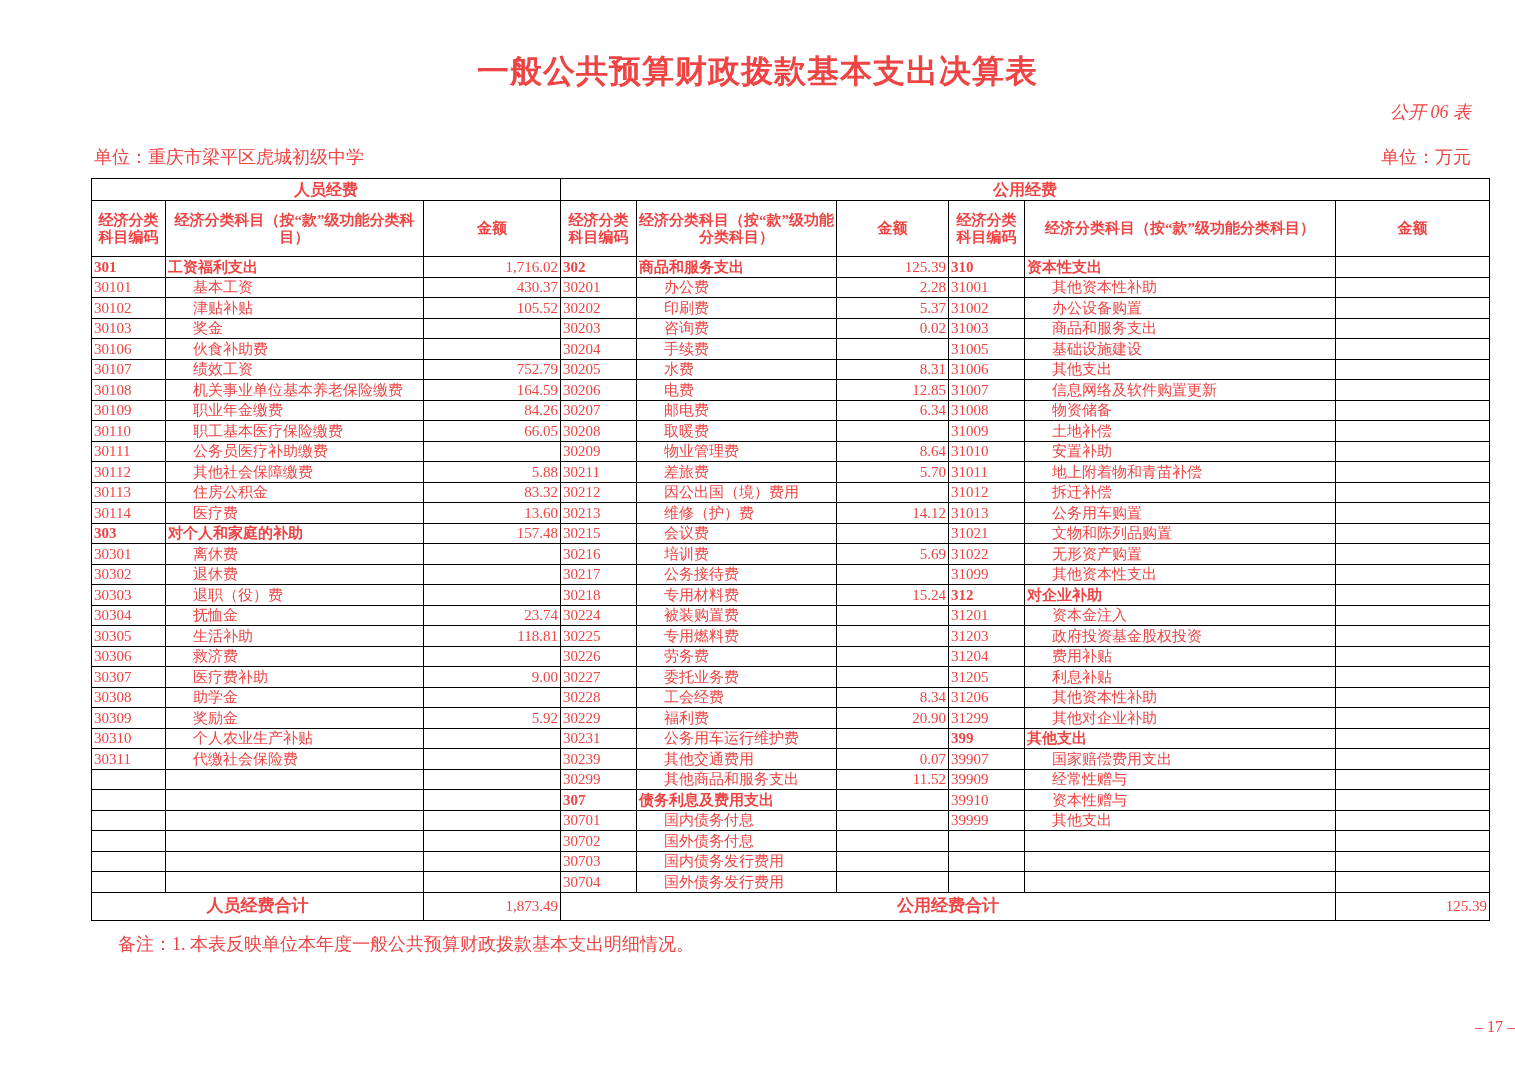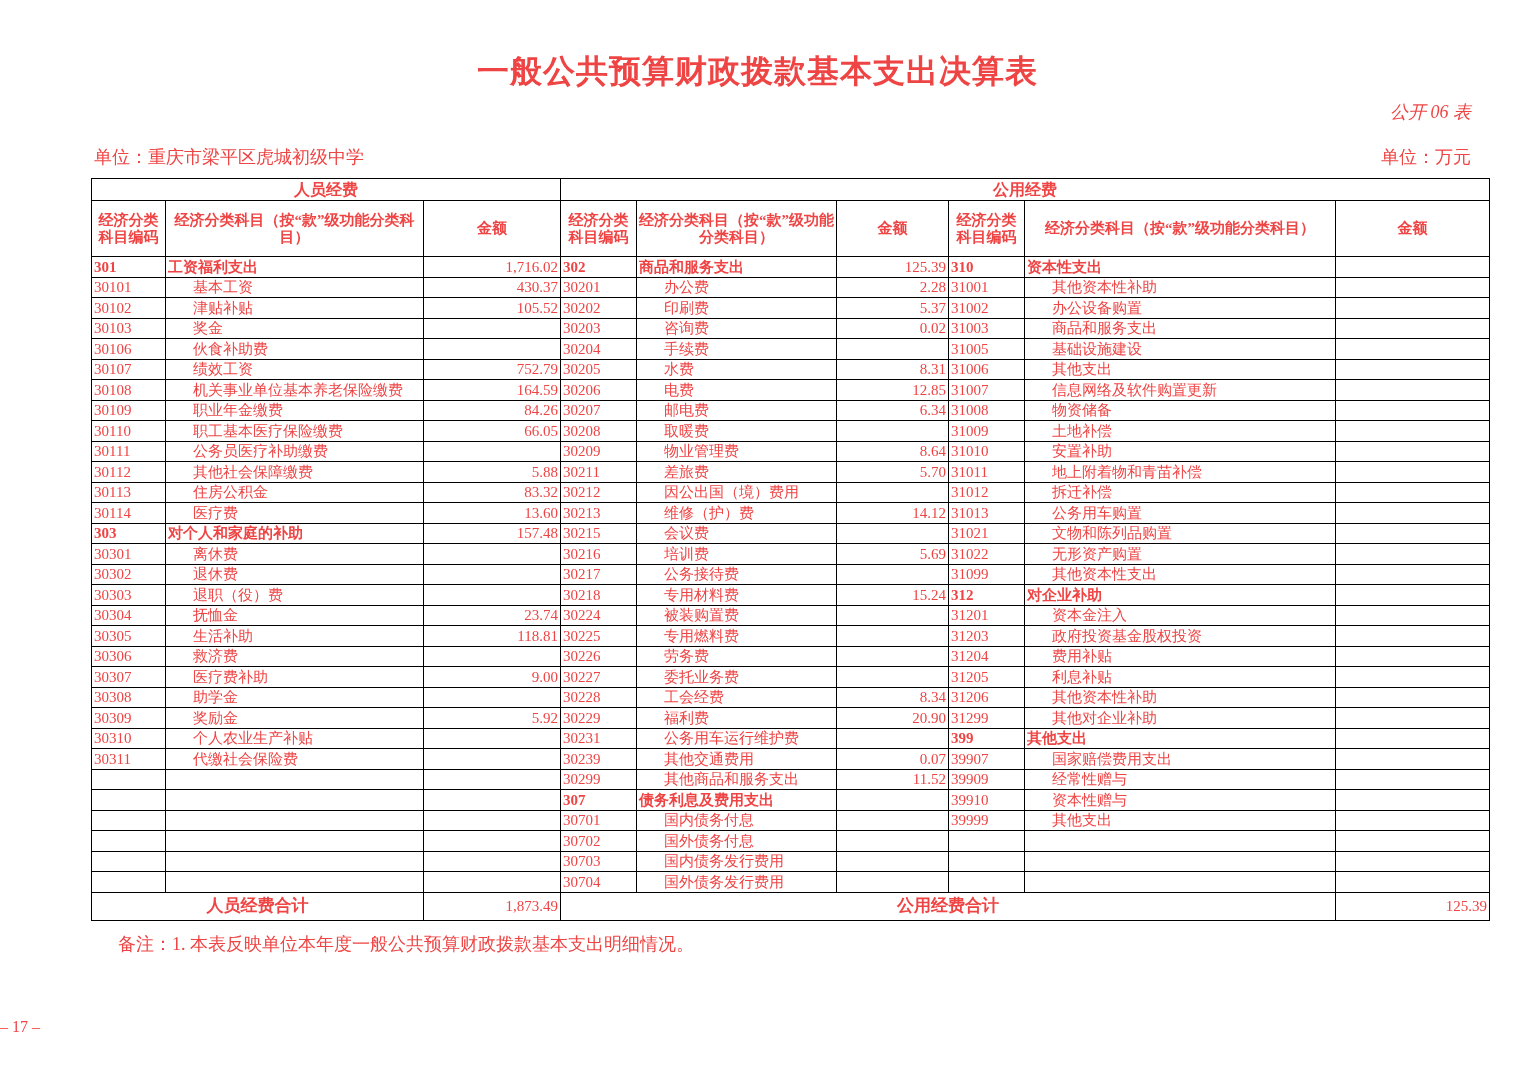--- a/index.html
+++ b/index.html
@@ -30,21 +30,21 @@
   td.name { text-align:left; }
   td.name.sub { padding-left:27px; }
   td.amt { text-align:right; padding-right:2px; }
   td.bold { font-weight:bold;margin-left:48px; }
   tr.total-row td { height:27px; }
   tr.total-row td.total-label { text-align:center; font-weight:bold; font-size:17px; }
   tr.total-row td.amt { font-size:15px; }
 
   .notes { position:absolute; left:94px; top:931px; font-size:18px; line-height:1.55;margin-left:24px; }
   .notes .line2 { margin-left:37px; }
-  .page-num { position:absolute; top:1018px; left:0; width:100%; text-align:left; font-size:16px; }
+  .page-num { position:absolute; top:1018px; left:0; width:100%; text-align:right; font-size:16px; }
 </style>
 </head>
 <body>
 
 <div class="page">
 
   <div class="title">一般公共预算财政拨款基本支出决算表</div>
   <div class="form-code">公开 06 表</div>
   <div class="unit-left">单位：重庆市梁平区虎城初级中学</div>
   <div class="unit-right">单位：万元</div>

